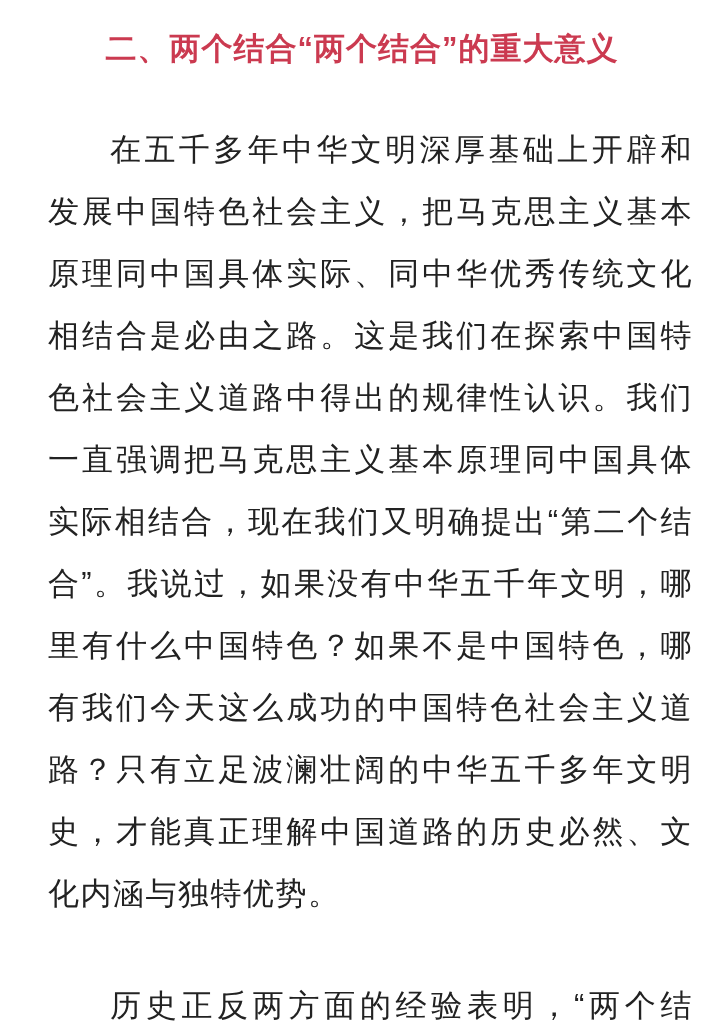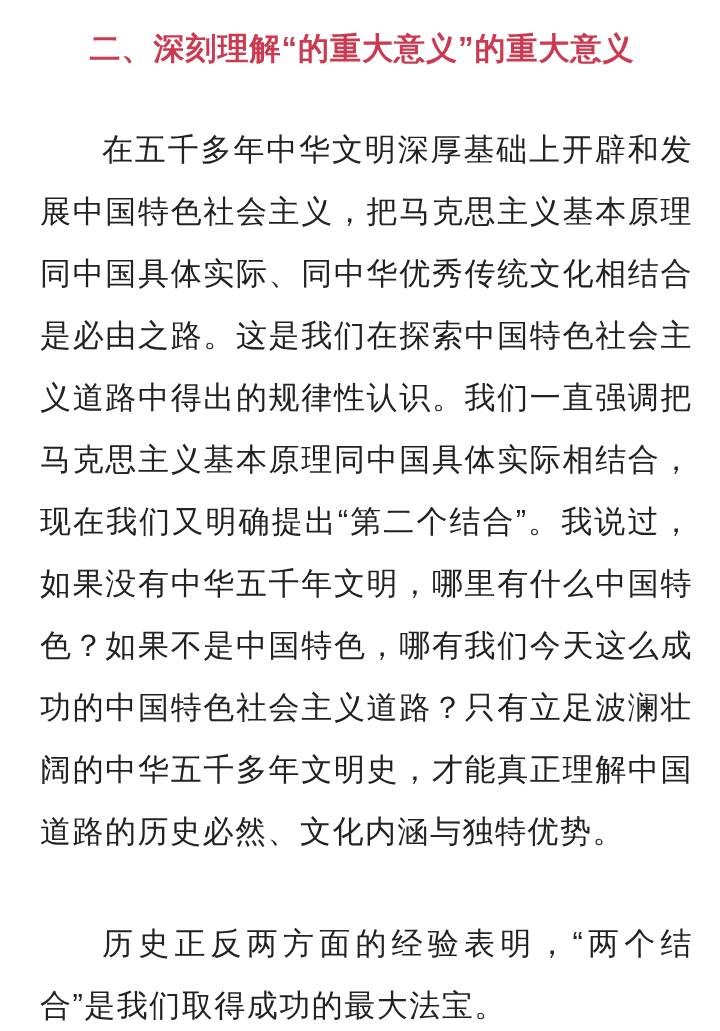--- a/index.html
+++ b/index.html
@@ -23,30 +23,30 @@
   .heading {
     margin: 0 0 52px 0;
     text-align: center;
     color: var(--accent, #cb3a50);
     font-size: 31px;
     font-weight: bold;
     line-height: 1.2;
     letter-spacing: 1px;
   }
   .para {
-    margin: 0 0 50px 9px;
+    margin: 0 0 50px 17px;
     color: var(--text, #222222);
     font-size: 31px;
     line-height: 62px;
     letter-spacing: 1.5px;
     text-align: justify;
     text-indent: 2em;
     word-break: break-all;
   }
 </style>
 </head>
 <body>
 
 <div class="page">
-  <h2 class="heading">二、深刻理解“的重大意义”的重大意义</h2>
+  <h2 class="heading">二、两个结合“两个结合”的重大意义</h2>
   <p class="para">在五千多年中华文明深厚基础上开辟和发展中国特色社会主义，把马克思主义基本原理同中国具体实际、同中华优秀传统文化相结合是必由之路。这是我们在探索中国特色社会主义道路中得出的规律性认识。我们一直强调把马克思主义基本原理同中国具体实际相结合，现在我们又明确提出“第二个结合”。我说过，如果没有中华五千年文明，哪里有什么中国特色？如果不是中国特色，哪有我们今天这么成功的中国特色社会主义道路？只有立足波澜壮阔的中华五千多年文明史，才能真正理解中国道路的历史必然、文化内涵与独特优势。</p>
   <p class="para">历史正反两方面的经验表明，“两个结合”是我们取得成功的最大法宝。</p>
 </div>
 
 </body></html>

